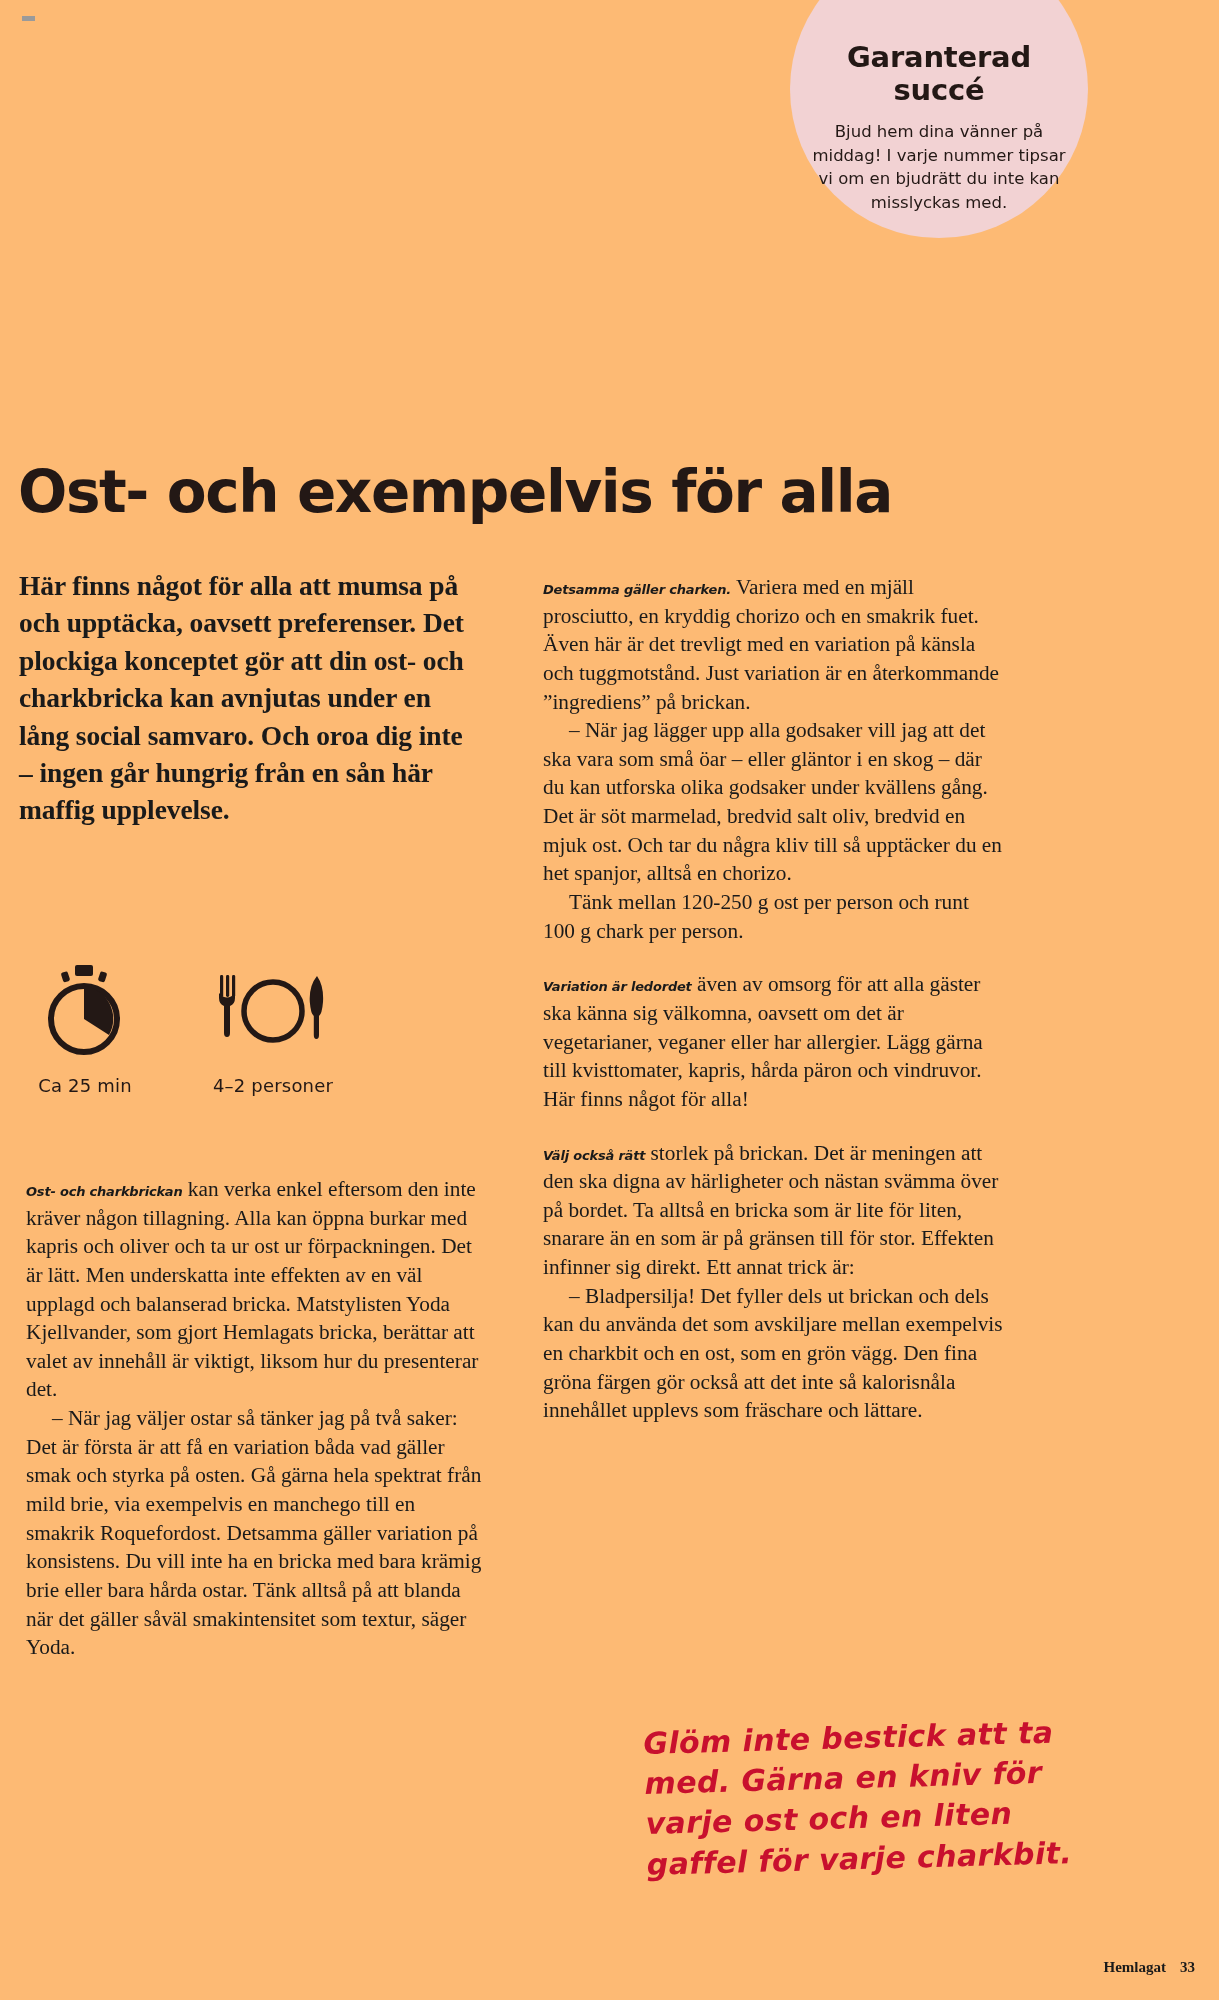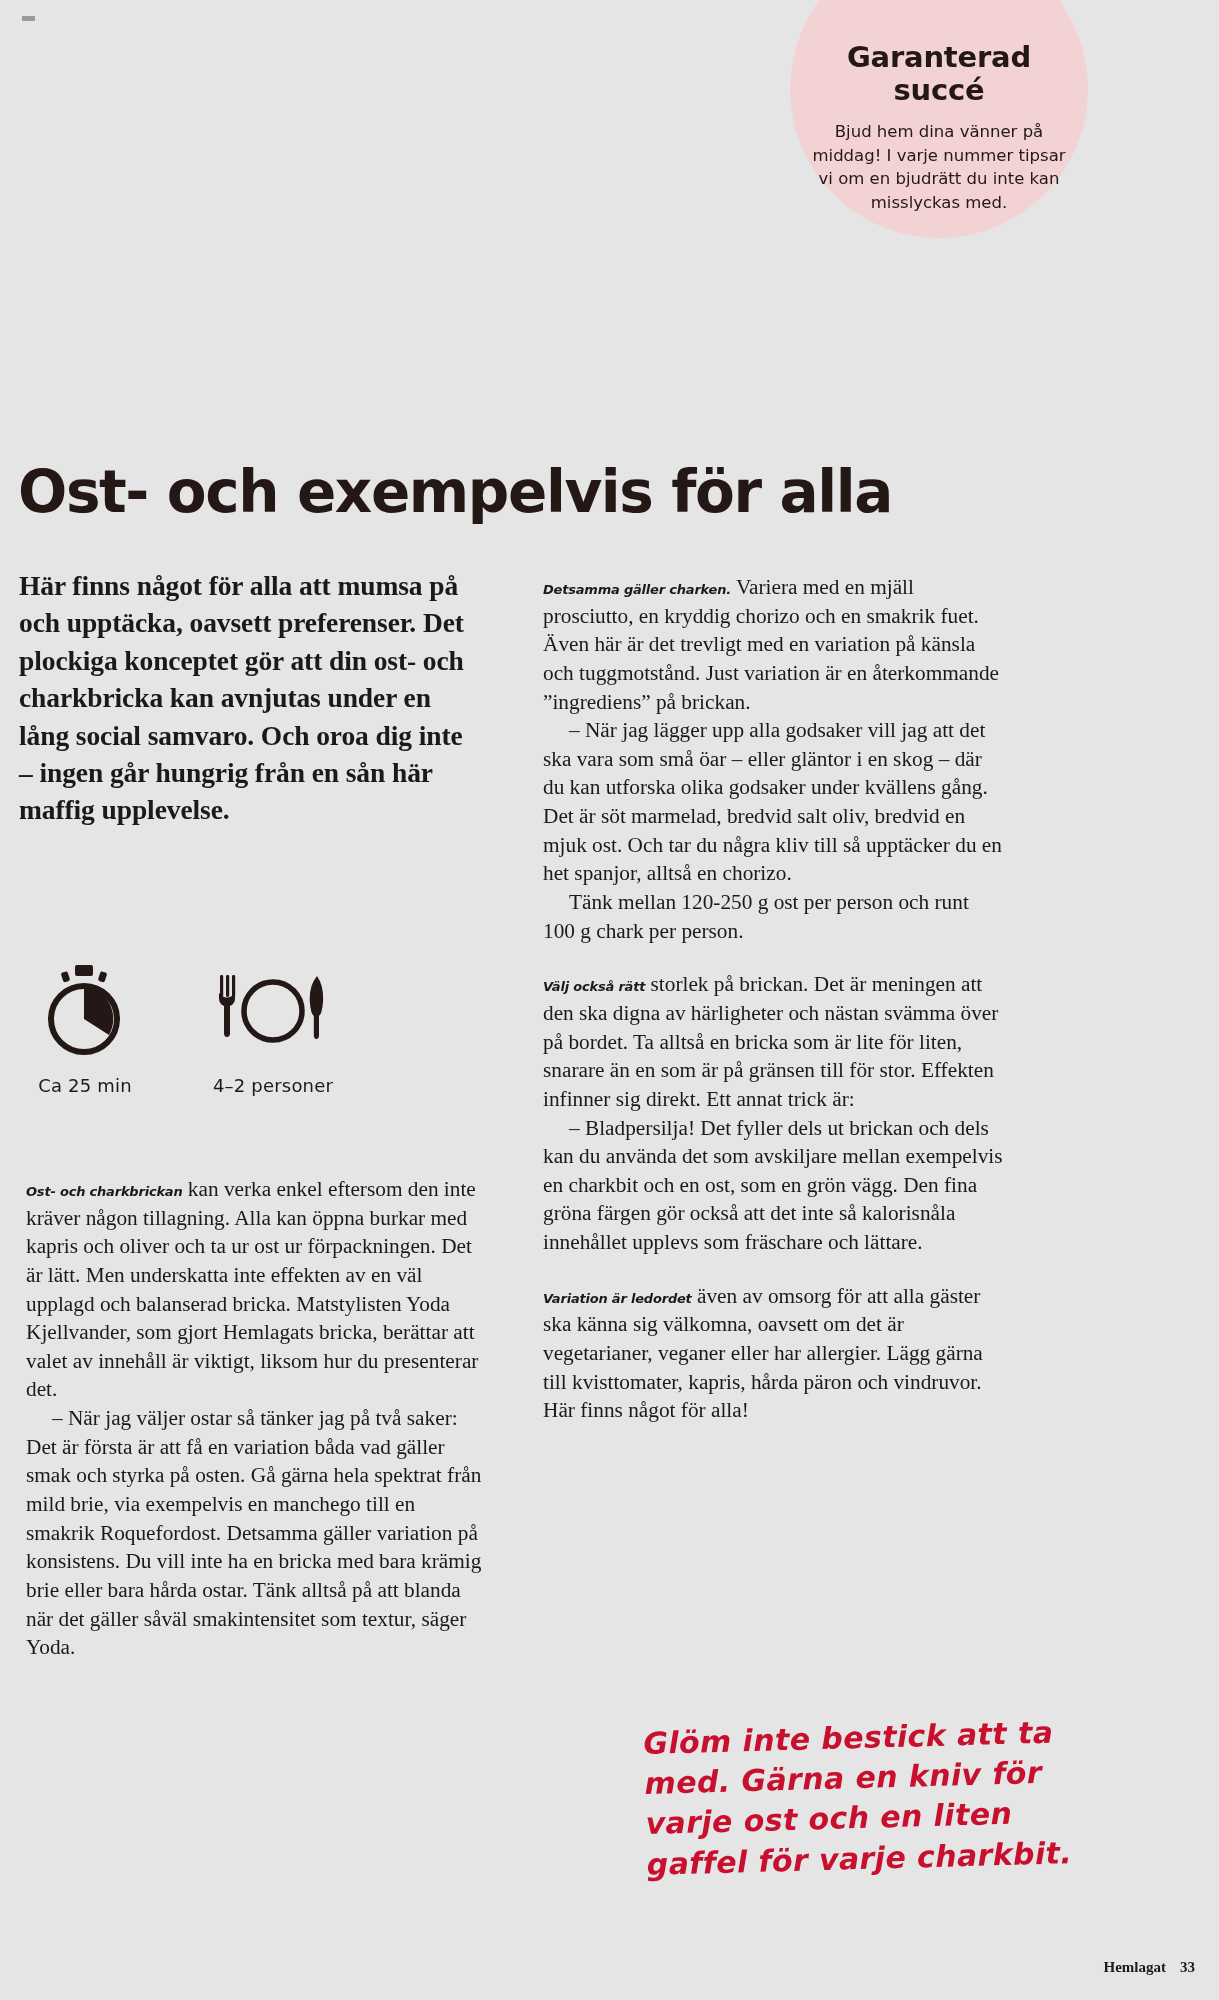--- a/index.html
+++ b/index.html
@@ -6,21 +6,21 @@
   html, body {
     margin: 0;
     padding: 0;
     background: #ffffff;
   }
 
   .page {
     position: relative;
     width: 1219px;
     height: 2000px;
-    background: #e5e5e5;
+    background: #fdba74;
     overflow: hidden;
     font-family: "Liberation Serif", serif;
     color: #1a1a1a;
     box-sizing: border-box;
   }
 
   
   .corner-mark {
     position: absolute;
     top: 16px;
@@ -272,28 +272,28 @@
 
   <div class="right-body-block">
 
     <p class="body-text">
       <span class="runin">Detsamma gäller charken.</span><span> Variera med en mjäll prosciutto, en kryddig chorizo och en smakrik fuet. Även här är det trevligt med en variation på känsla och tuggmotstånd. Just variation är en återkommande ”ingrediens” på brickan.</span>
       <span class="indent">– När jag lägger upp alla godsaker vill jag att det ska vara som små öar – eller gläntor i en skog – där du kan utforska olika godsaker under kvällens gång. Det är söt marmelad, bredvid salt oliv, bredvid en mjuk ost. Och tar du några kliv till så upptäcker du en het spanjor, alltså en chorizo.</span>
       <span class="indent">Tänk mellan 120-250 g ost per person och runt 100 g chark per person.</span>
     </p>
 
     <p class="body-text">
+      <span class="runin">Variation är ledordet</span><span> även av omsorg för att alla gäster ska känna sig välkomna, oavsett om det är vegetarianer, veganer eller har allergier. Lägg gärna till kvisttomater, kapris, hårda päron och vindruvor. Här finns något för alla!</span>
+    </p>
+
+    <p class="body-text">
       <span class="runin">Välj också rätt</span><span> storlek på brickan. Det är meningen att den ska digna av härligheter och nästan svämma över på bordet. Ta alltså en bricka som är lite för liten, snarare än en som är på gränsen till för stor. Effekten infinner sig direkt. Ett annat trick är:</span>
       <span class="indent">– Bladpersilja! Det fyller dels ut brickan och dels kan du använda det som avskiljare mellan exempelvis en charkbit och en ost, som en grön vägg. Den fina gröna färgen gör också att det inte så kalorisnåla innehållet upplevs som fräschare och lättare.</span>
     </p>
 
-    <p class="body-text">
-      <span class="runin">Variation är ledordet</span><span> även av omsorg för att alla gäster ska känna sig välkomna, oavsett om det är vegetarianer, veganer eller har allergier. Lägg gärna till kvisttomater, kapris, hårda päron och vindruvor. Här finns något för alla!</span>
-    </p>
-
   </div>
 
   <div class="handnote">Glöm inte bestick att ta med. Gärna en kniv för varje ost och en liten gaffel för varje charkbit.</div>
 
   <div class="footer">
     <span>Hemlagat</span>
     <span>33</span>
   </div>
 
 </div>

